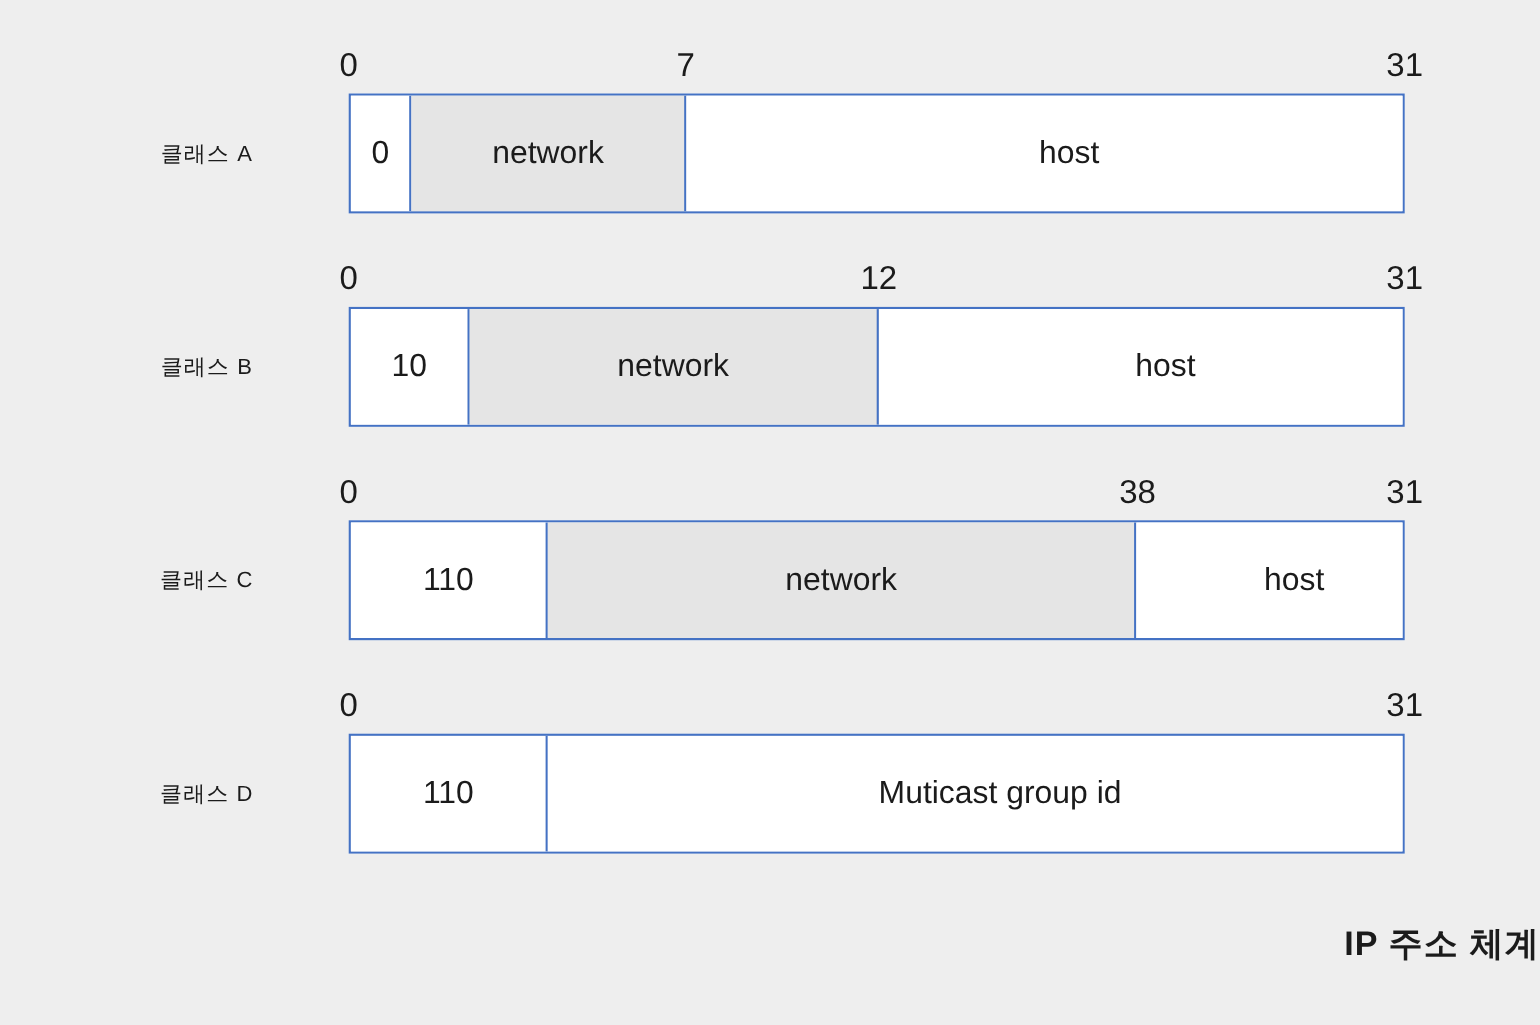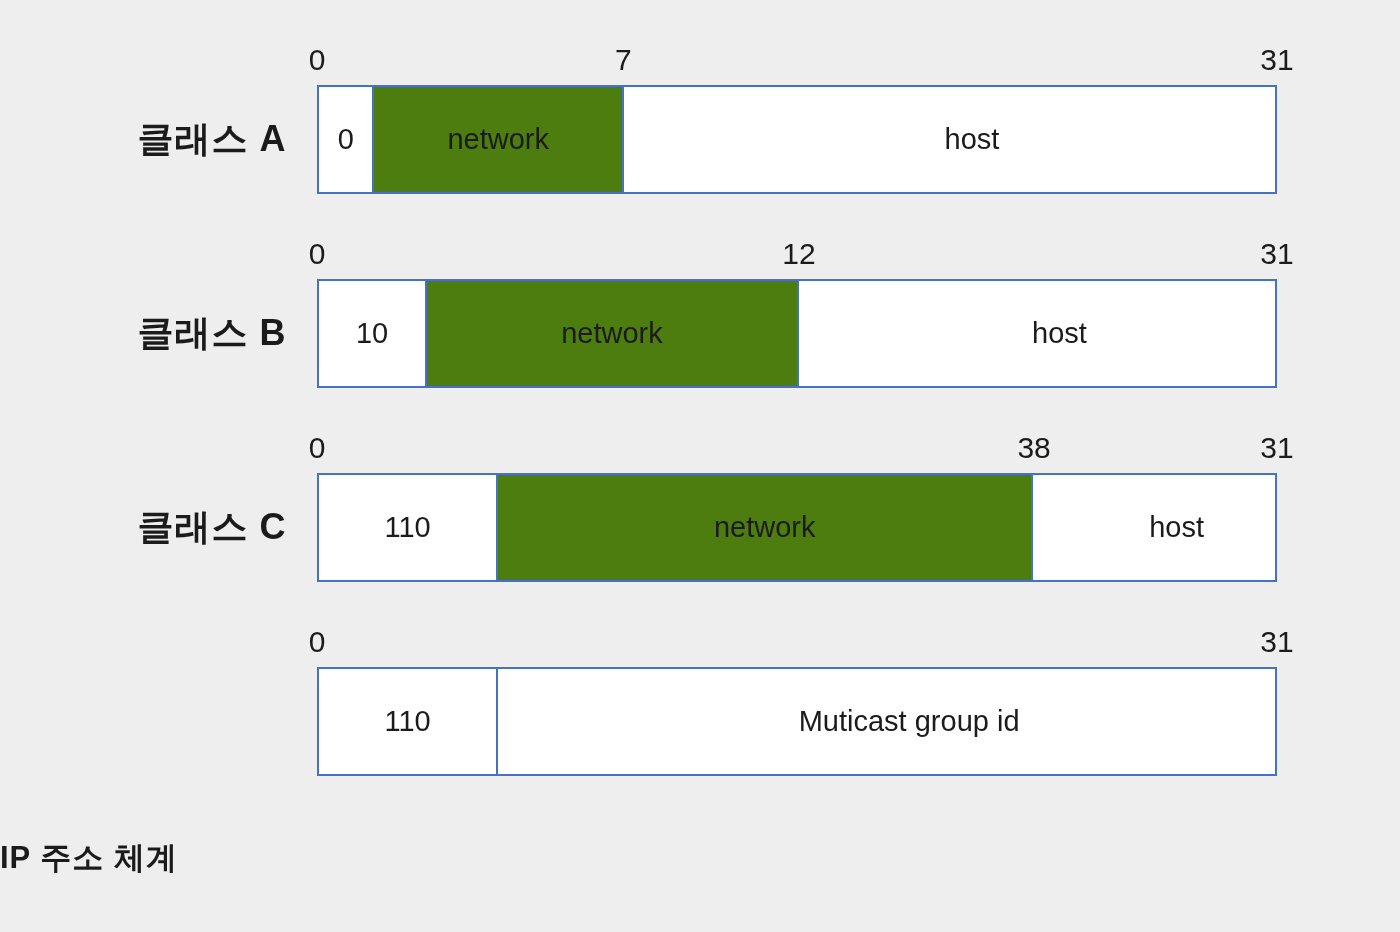--- a/index.html
+++ b/index.html
@@ -16,28 +16,28 @@
     overflow: hidden;
   }
   .row {
     position: absolute;
     left: 0;
     width: 1400px;
     height: 109px;
   }
   .row-label {
     position: absolute;
-    left: 112px;
+    left: 88px;
     width: 200px;
     height: 109px;
     display: flex;
     align-items: center;
     justify-content: center;
-    font-size: 36px;
-    font-weight: bold;
+    font-size: 20px;
+    font-weight: normal;
     letter-spacing: 1px;
     white-space: nowrap;
   }
   .markers {
     position: absolute;
     left: 317px;
     width: 960px;
     height: 38px;
     top: -44px;
   }
@@ -69,30 +69,30 @@
     white-space: nowrap;
     background: #ffffff;
     flex-shrink: 0;
   }
   .seg:last-child {
     border-right: none;
     flex: 1 1 auto;
     padding-left: 45px;
   }
   .seg.shaded {
-    background: #4d7c0f;
+    background: #e5e5e5;
   }
   .title {
     position: absolute;
     top: 836px;
     left: 0;
     width: 1400px;
     height: 44px;
     line-height: 44px;
-    text-align: left;
+    text-align: right;
     font-size: 31px;
     font-weight: bold;
     letter-spacing: 1px;
   }
 </style>
 </head>
 <body>
 
 <div id="canvas">
 
@@ -132,20 +132,21 @@
       <span class="marker" style="left: 100%;">31</span>
     </div>
     <div class="bitbox">
       <div class="seg" style="width: 18.75%;">110</div>
       <div class="seg shaded" style="width: 55.95%;">network</div>
       <div class="seg">host</div>
     </div>
   </div>
 
   <div class="row" style="top:667px">
+    <div class="row-label">클래스 D</div>
     <div class="markers">
       <span class="marker" style="left: 0%;">0</span>
       <span class="marker" style="left: 100%;">31</span>
     </div>
     <div class="bitbox">
       <div class="seg" style="width: 18.75%;">110</div>
       <div class="seg">Muticast group id</div>
     </div>
   </div>
 

